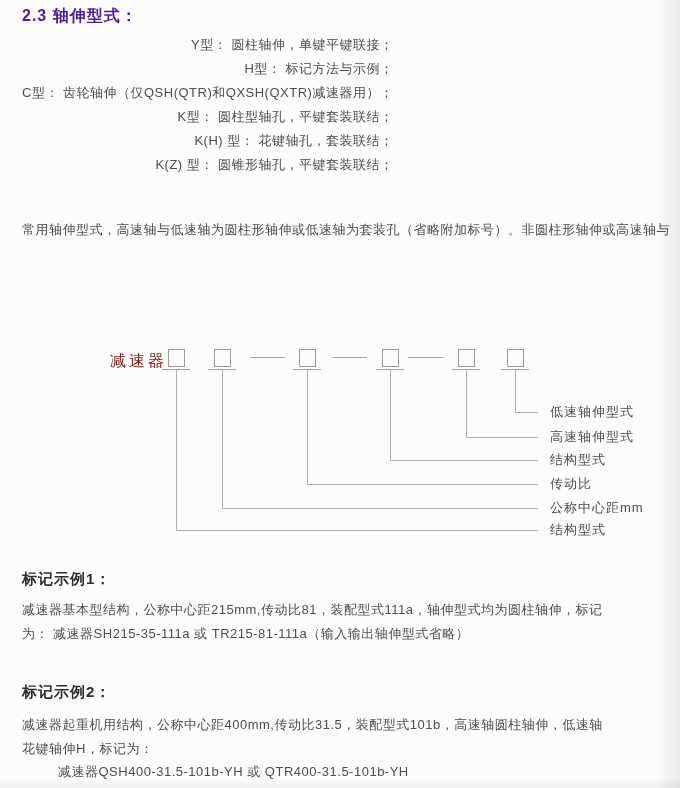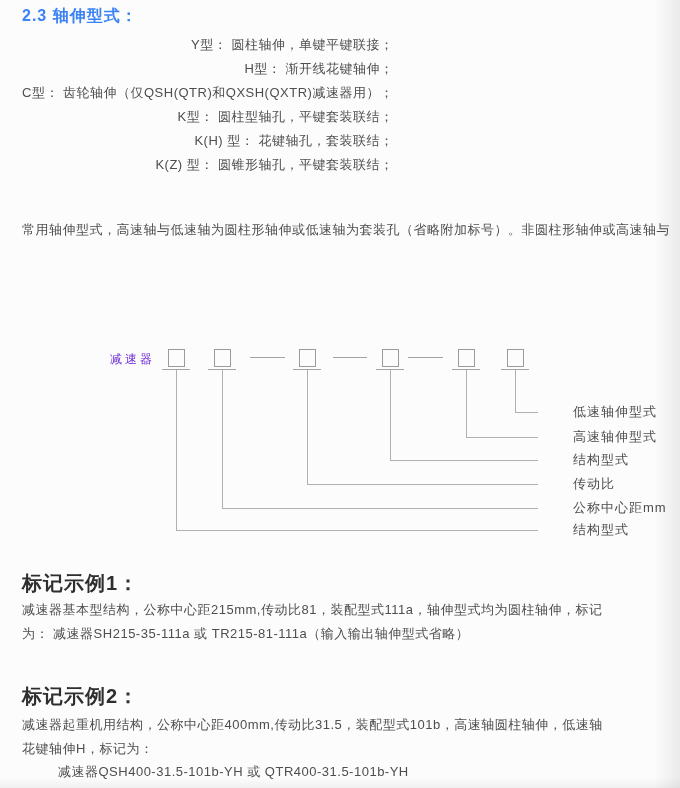--- a/index.html
+++ b/index.html
@@ -17,64 +17,64 @@
     background:linear-gradient(to right,rgba(0,0,0,0),rgba(0,0,0,0.07));
     pointer-events:none;
   }
   .page::before{
     content:"";position:absolute;bottom:0;left:0;width:100%;height:10px;
     background:linear-gradient(to bottom,rgba(0,0,0,0),rgba(0,0,0,0.05));
     pointer-events:none;
   }
   .h-main{
     position:absolute;left:22px;margin:0;
-    font-size:16px;font-weight:bold;color:#3b82f6;letter-spacing:1px;
+    font-size:16px;font-weight:bold;color:#4c1d95;letter-spacing:1px;
   }
   .h-sub{
     position:absolute;left:22px;margin:0;
-    font-size:20px;font-weight:bold;color:#2e2e2e;letter-spacing:1px;
+    font-size:15px;font-weight:bold;color:#2e2e2e;letter-spacing:1px;
   }
   .body-line{
     position:absolute;left:22px;
     font-size:13px;line-height:18px;color:#4e4e4e;letter-spacing:0.5px;
     white-space:nowrap;
   }
   .type-list{position:absolute;left:22px;top:33px;}
   .type-item{
     height:24px;font-size:13px;line-height:24px;color:#4e4e4e;
     letter-spacing:0.5px;white-space:nowrap;text-align:right;
   }
   
   .dg-prefix{
     position:absolute;left:110px;top:351px;
-    font-size:12px;color:#6d28d9;letter-spacing:3px;
+    font-size:16px;color:#7f1d1d;letter-spacing:3px;
   }
   .dg-box{
     position:absolute;top:349px;width:15px;height:16px;
     border:1px solid #9b9b9b;background:transparent;
   }
   .dg-underline{position:absolute;top:369px;height:1px;width:28px;background:#a3a3a3;}
   .dg-dash{position:absolute;top:357px;height:1px;background:#a3a3a3;}
   .dg-vline{position:absolute;width:1px;top:370px;background:#b0b0b0;}
   .dg-hline{position:absolute;height:1px;background:#b0b0b0;}
   .dg-label{
-    position:absolute;left:573px;height:18px;line-height:18px;
+    position:absolute;left:550px;height:18px;line-height:18px;
     font-size:13px;color:#4e4e4e;letter-spacing:1px;white-space:nowrap;
   }
 </style>
 </head>
 <body>
 
 <div class="page">
 
   <h2 class="h-main" style="top:6px;">2.3 轴伸型式：</h2>
 
   <div class="type-list">
     <div class="type-item">Y型： 圆柱轴伸，单键平键联接；</div>
-    <div class="type-item">H型： 渐开线花键轴伸；</div>
+    <div class="type-item">H型： 标记方法与示例；</div>
     <div class="type-item">C型： 齿轮轴伸（仅QSH(QTR)和QXSH(QXTR)减速器用）；</div>
     <div class="type-item">K型： 圆柱型轴孔，平键套装联结；</div>
     <div class="type-item">K(H) 型： 花键轴孔，套装联结；</div>
     <div class="type-item">K(Z) 型： 圆锥形轴孔，平键套装联结；</div>
   </div>
 
   <div class="body-line" style="top:221px;">常用轴伸型式，高速轴与低速轴为圆柱形轴伸或低速轴为套装孔（省略附加标号）。非圆柱形轴伸或高速轴与</div>
 
 
   <div>

